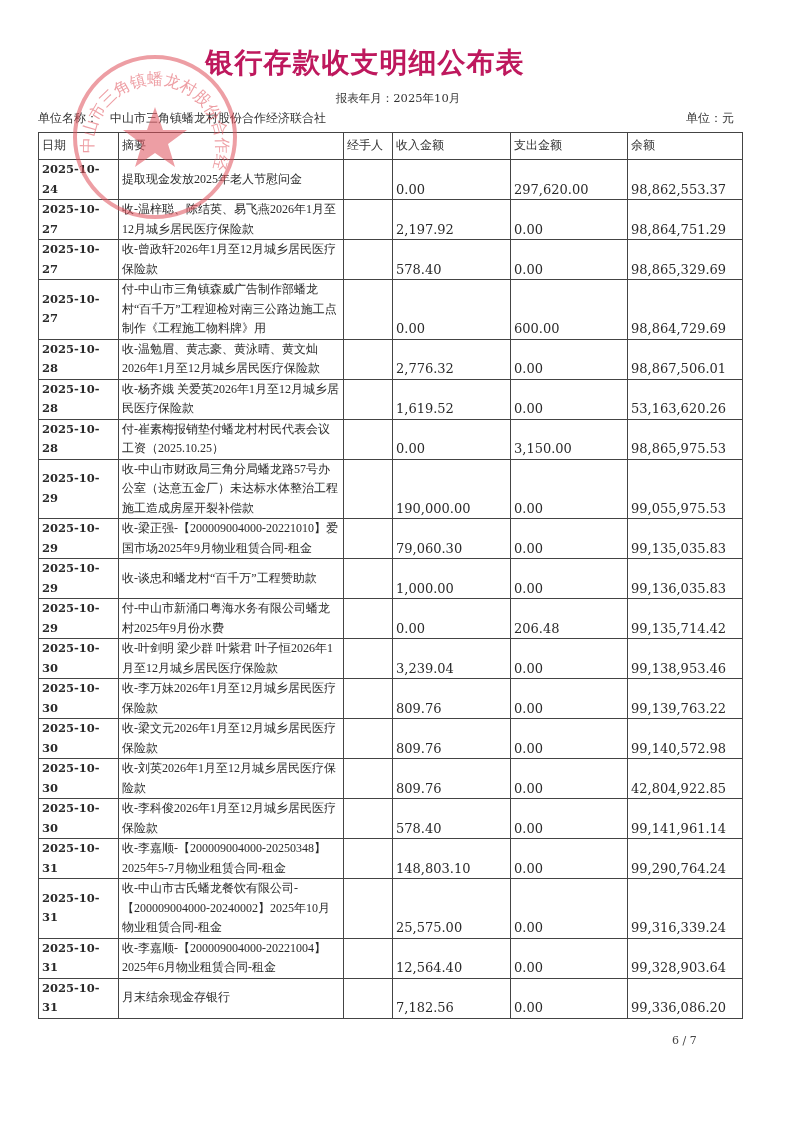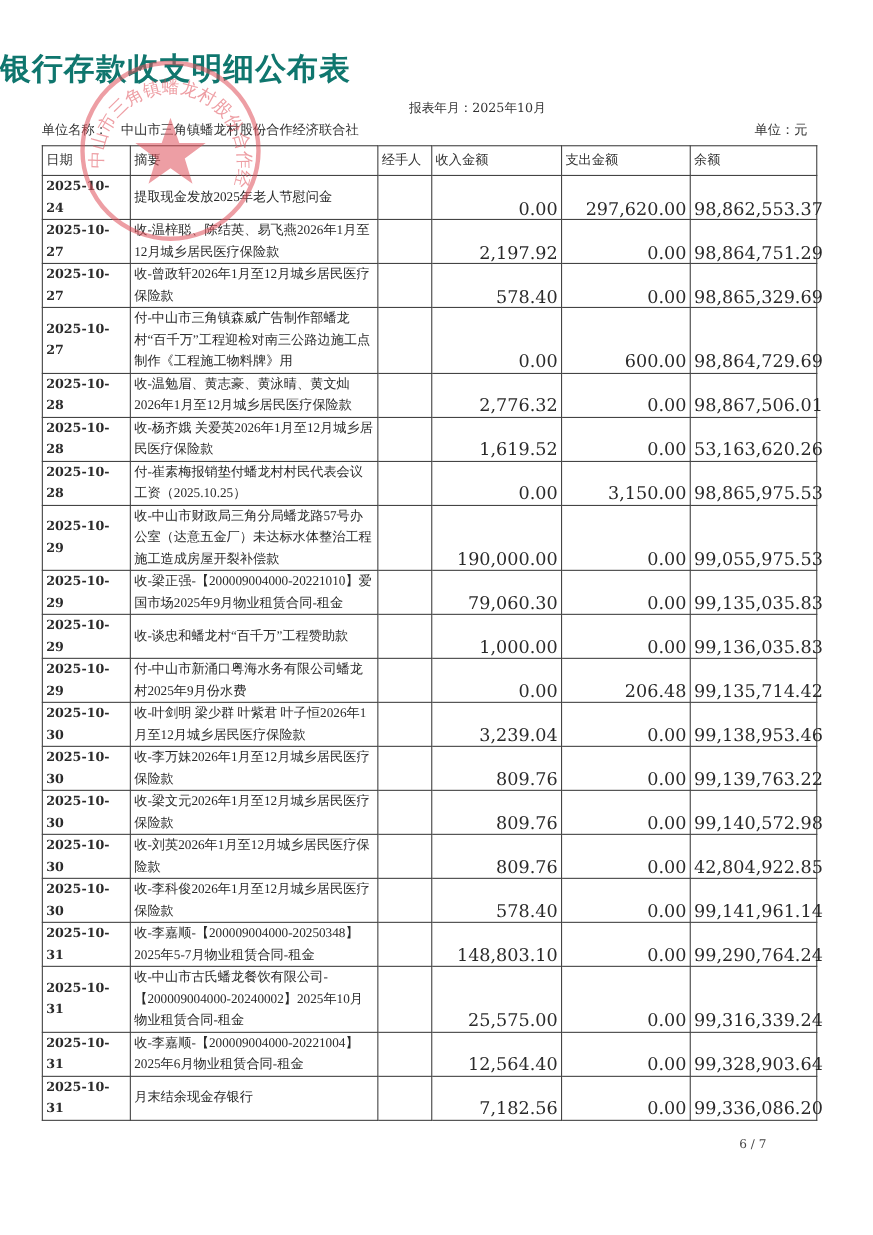--- a/index.html
+++ b/index.html
@@ -2,48 +2,48 @@
 <html><head>
   <meta charset="utf-8">
   <style>
     html, body { margin: 0; padding: 0; background: #ffffff; }
     body {
       width: 794px; height: 1123px; position: relative; overflow: hidden;
       font-family: "DejaVu Serif", "Liberation Serif", serif;
       color: #2a2a2a;
     }
     .title {
-      position: absolute; top: 44px; left: 0; width: 730px; text-align: left;
+      position: absolute; top: 44px; left: 0; width: 730px; text-align: center;
       font-family: "DejaVu Sans", "Liberation Sans", sans-serif;
-      font-size: 28px; font-weight: bold; letter-spacing: 1px; color: #0f766e;
+      font-size: 28px; font-weight: bold; letter-spacing: 1px; color: #be185d;
     }
     .period {
       position: absolute; top: 91px; left: 0; width: 738px; text-align: center;
-      font-size: 11.5px; color: #333; padding-left: 36px;
+      font-size: 11.5px; color: #333;
     }
     .period span { margin-left: 58px; }
     .unit-row {
       position: absolute; top: 110px; left: 38px; width: 700px; font-size: 12px; color: #333;
     }
     .unit-row .org-label { position: absolute; left: 0; }
     .unit-row .org-name { position: absolute; left: 72px; }
     .unit-row .unit-label { position: absolute; right: 4px; }
     table.ledger {
       position: absolute; top: 132px; left: 38px; width: 704px;
       border-collapse: collapse; table-layout: fixed;
       font-size: 12px;
     }
     table.ledger th, table.ledger td {
       border: 1px solid #444; padding: 0 3px; line-height: 19.5px;
     }
     table.ledger th { font-weight: normal; text-align: left; height: 26px; color: #333; }
     td.date { text-align: left; vertical-align: middle; font-size: 11.5px; font-weight: bold; }
     td.summary { text-align: left; vertical-align: middle; font-size: 12px; font-family: Liberation Serif, serif; }
     td.handler { vertical-align: bottom; }
-    td.num { text-align: right; vertical-align: bottom; font-size: 16px; padding-right: 2px; }
+    td.num { vertical-align: bottom; font-size: 13px; padding-right: 2px; }
     .page-number {
       position: absolute; top: 1034px; left: 672px; font-size: 11px; color: #444;
     }
     .stamp {
       position: absolute; left: 70px; top: 52px; width: 170px; height: 170px;
       pointer-events: none; opacity: 0.55;
     }
   </style>
 </head>
 <body>

